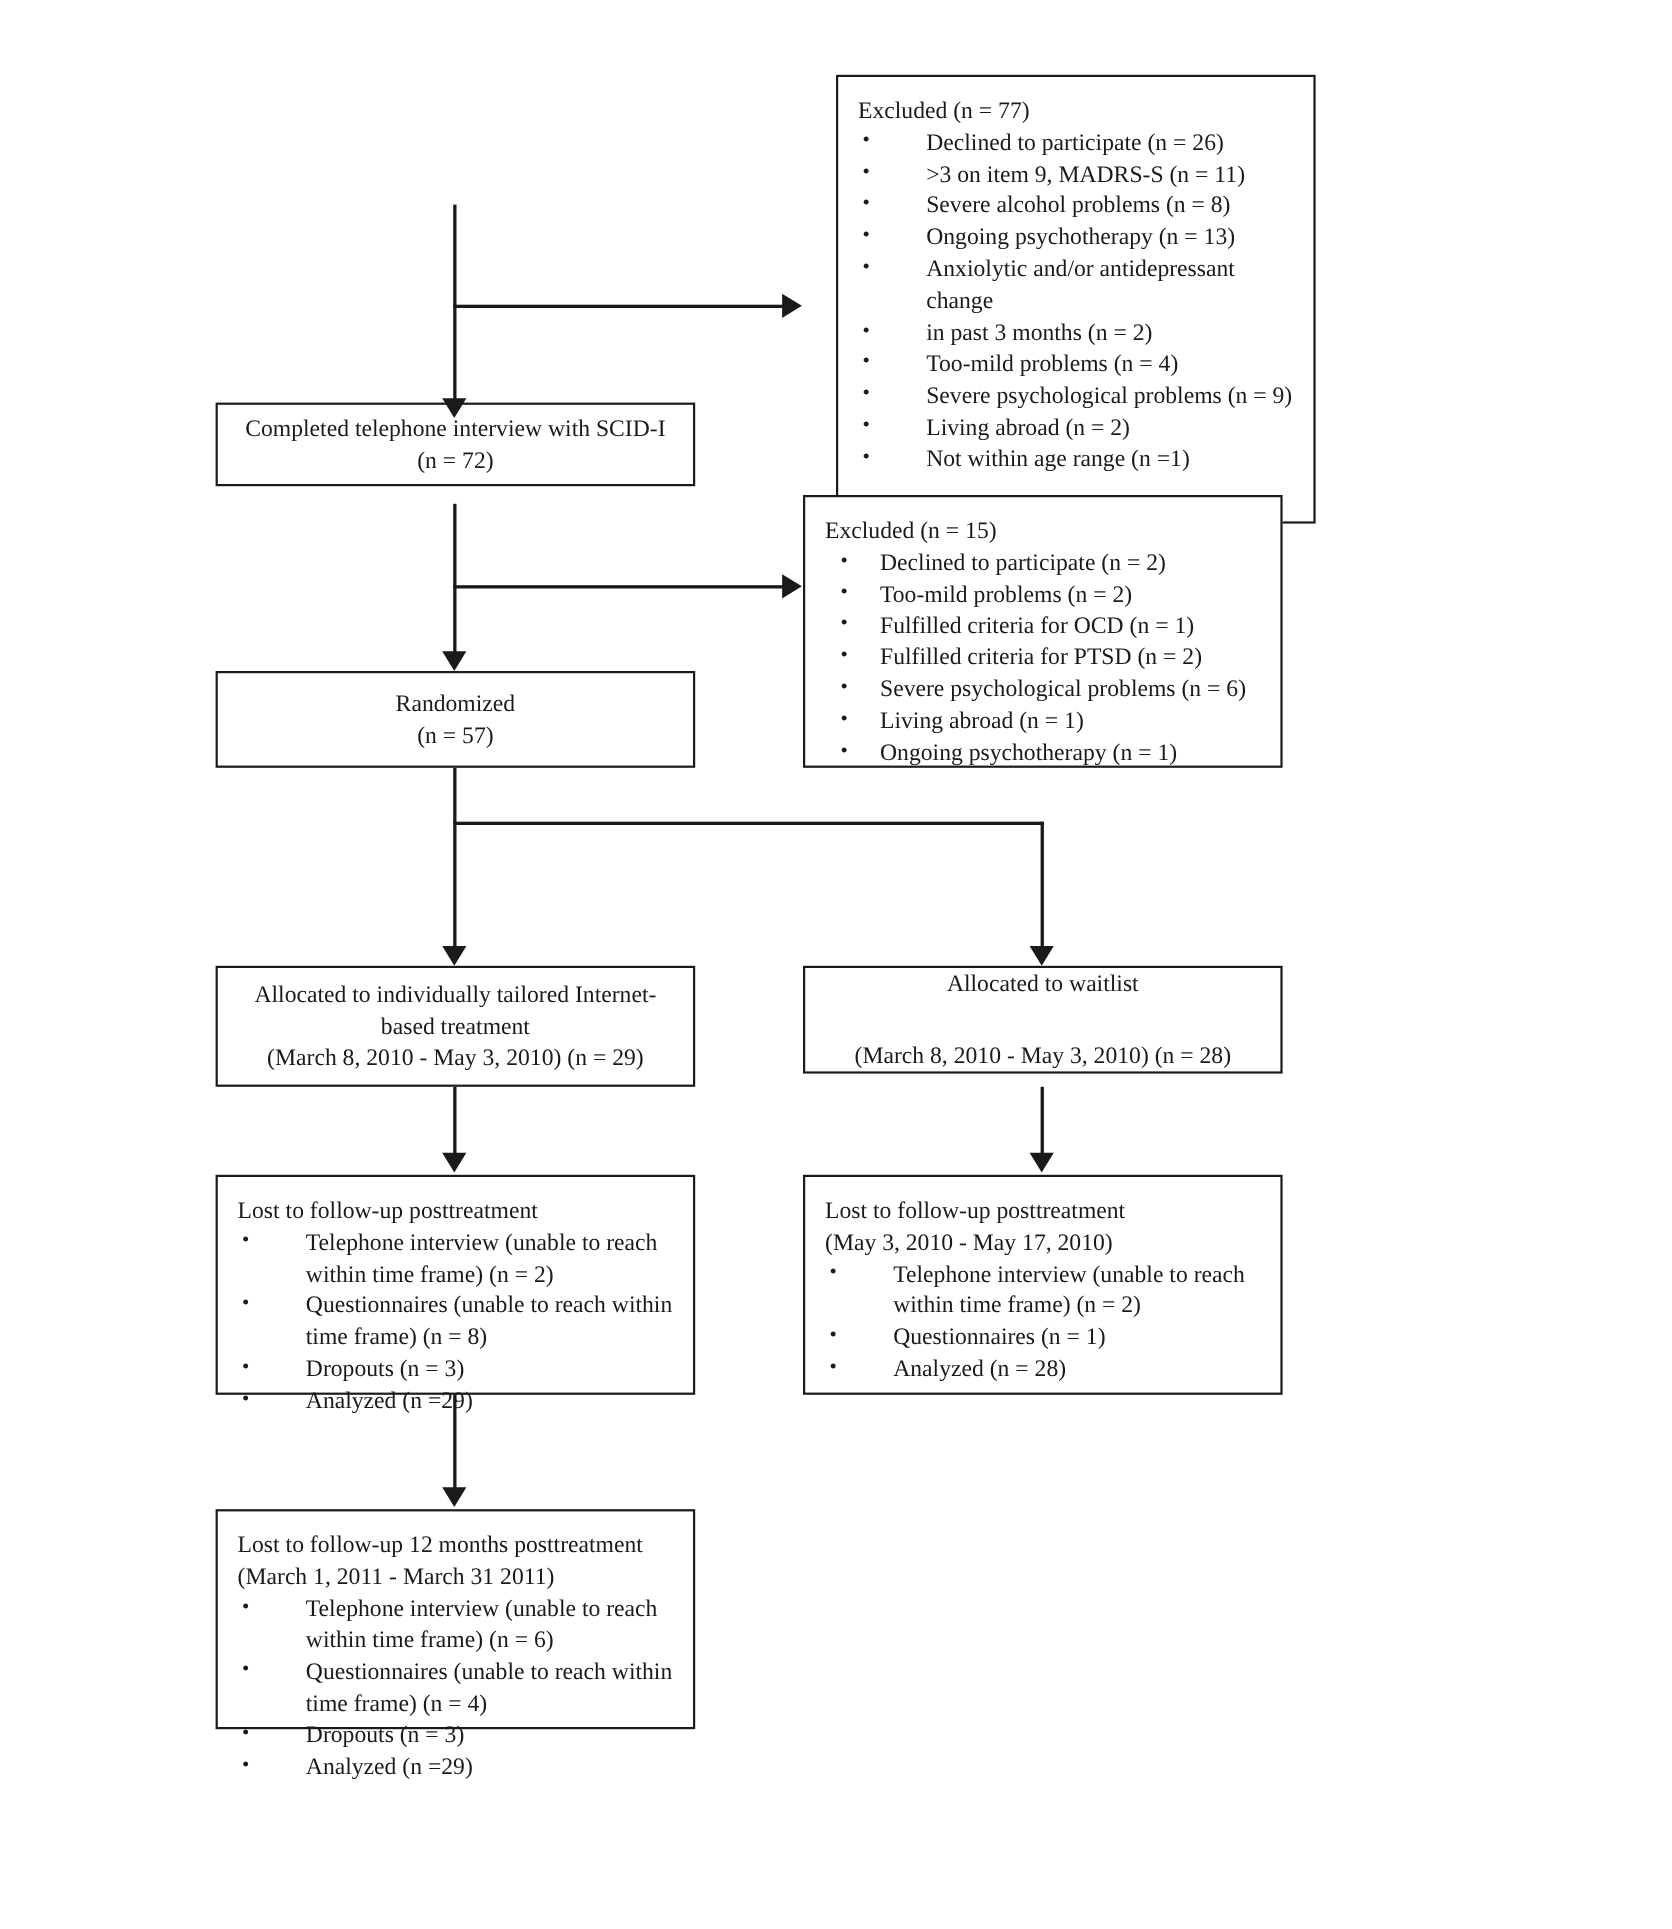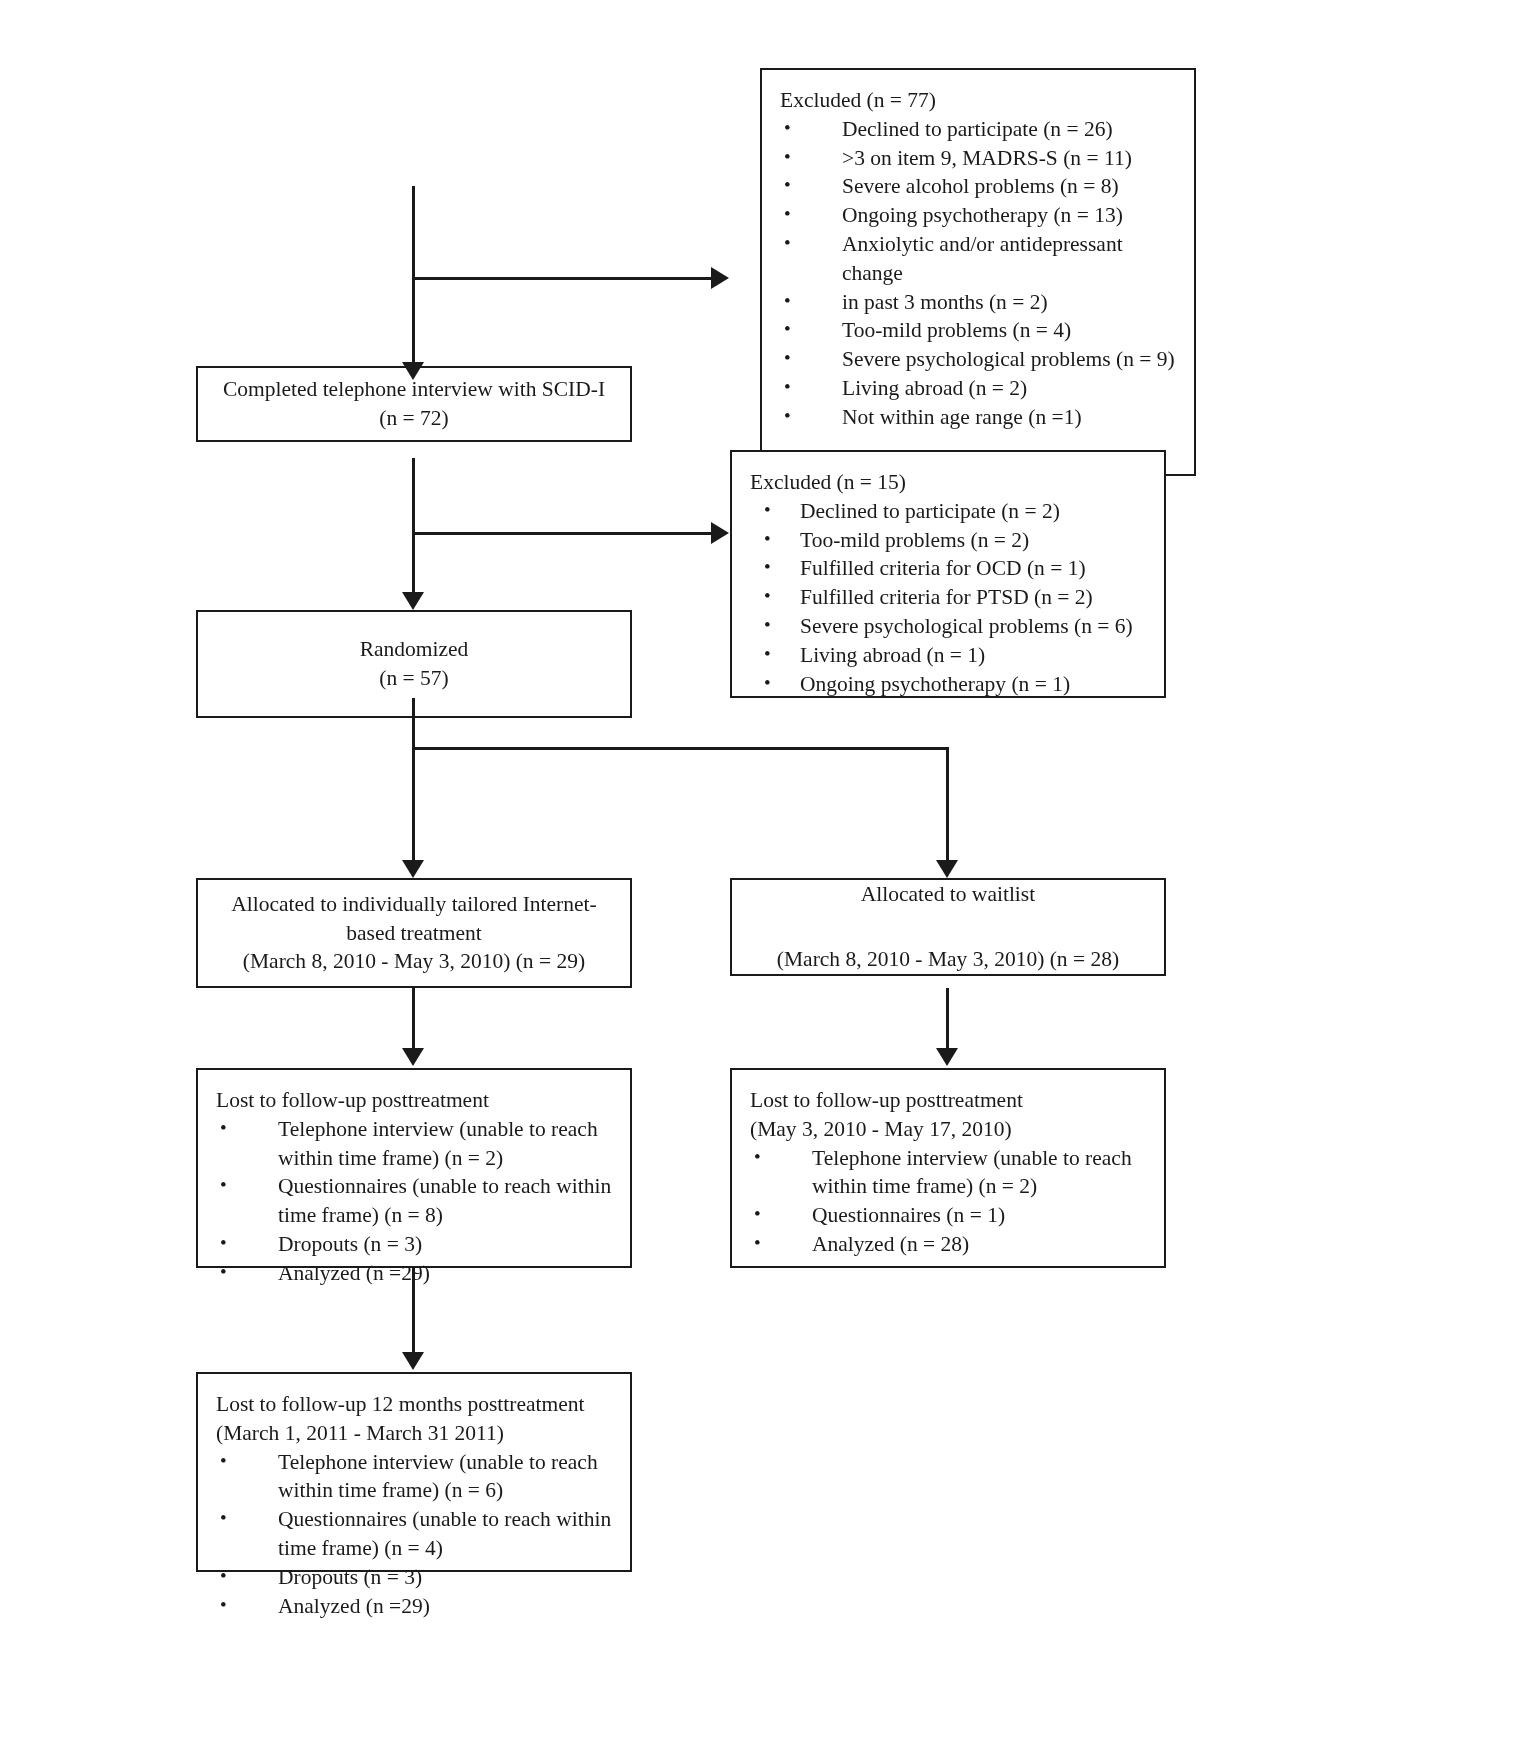--- a/index.html
+++ b/index.html
@@ -176,21 +176,21 @@
           <span class="bullet">•</span>
           <span class="btext">Living abroad (n = 1)</span>
         </li>
       <li>
           <span class="bullet">•</span>
           <span class="btext">Ongoing psychotherapy (n = 1)</span>
         </li>
     </ul>
   </div>
 
-  <div class="box center" style="left:196px; top:610px; width:436px; height:108px;">
+  <div class="box center" style="left:196px; top:610px; width:436px; height:88px;">
     <span class="ln">Randomized</span>
     <span class="ln">(n = 57)</span>
   </div>
 
   <div class="box center" style="left:196px; top:878px; width:436px; height:110px;">
     <span class="ln">Allocated to individually tailored Internet-</span>
     <span class="ln">based treatment</span>
     <span class="ln">(March 8, 2010 - May 3, 2010) (n = 29)</span>
   </div>
 

